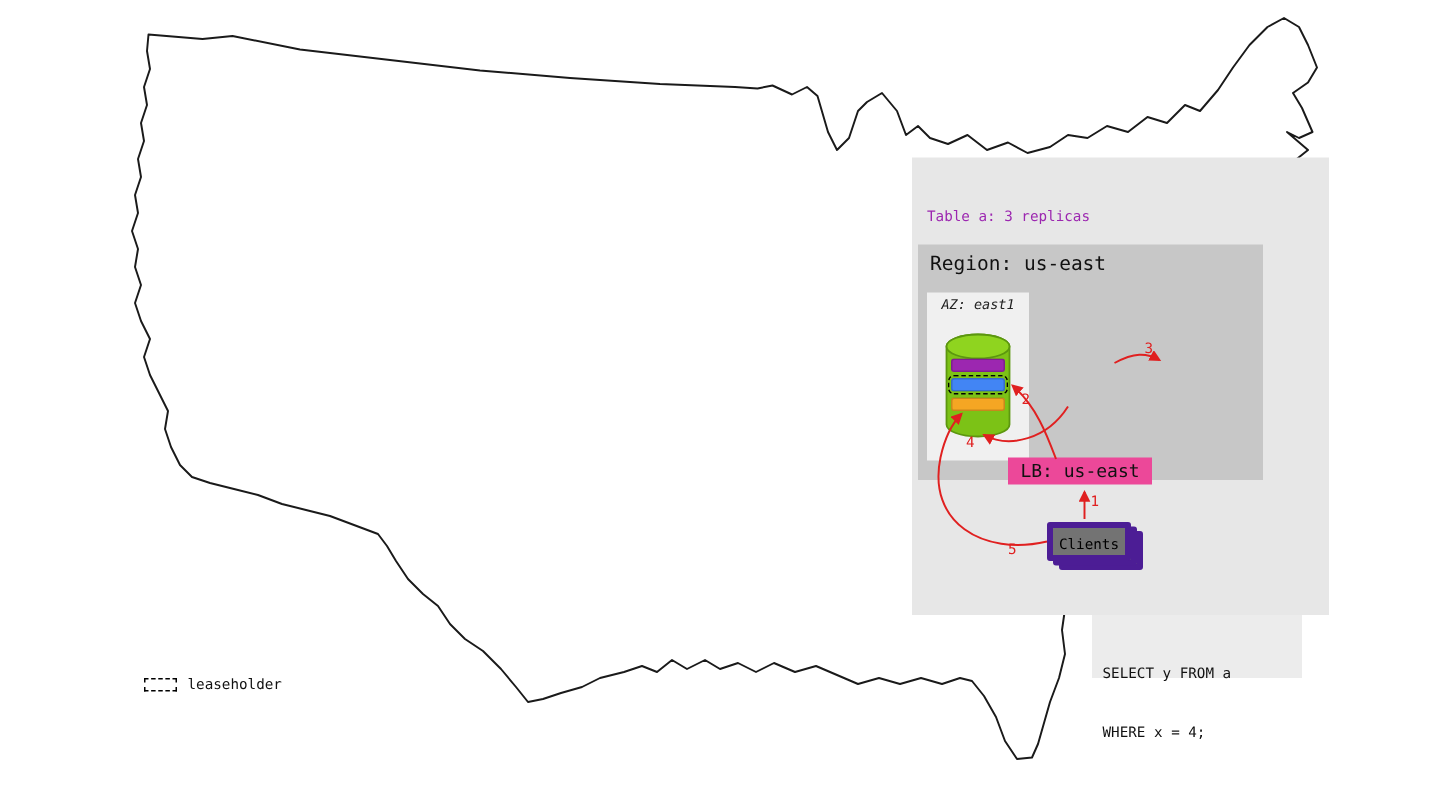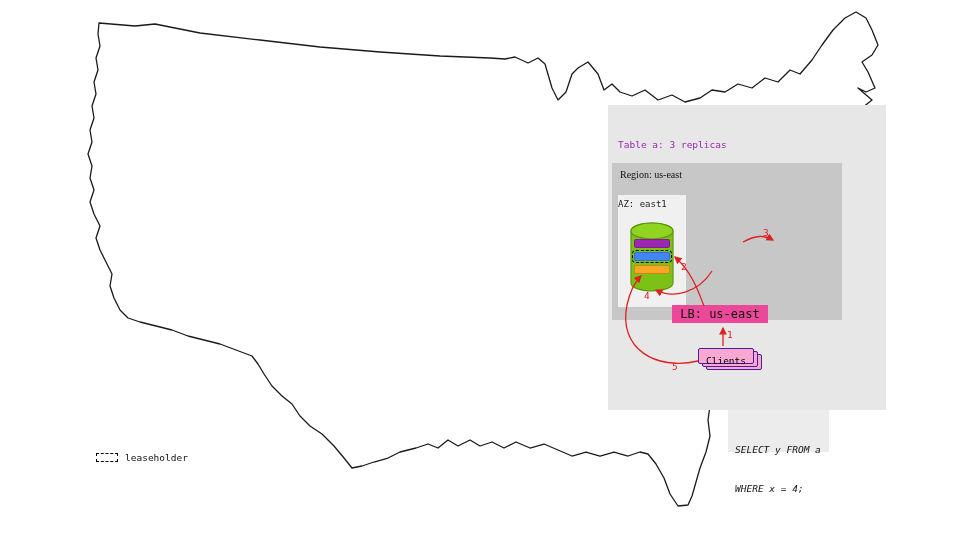--- a/index.html
+++ b/index.html
@@ -7,50 +7,50 @@
          font-family:"DejaVu Sans Mono","Liberation Mono",monospace;}
   svg.map,svg.arrows{position:absolute;left:0;top:0;}
   svg.arrows{pointer-events:none;}
 
   
   .panel{position:absolute;left:608px;top:105px;width:238px;height:305px;background:#e7e7e7;padding-left:40px;}
   .legend{position:absolute;left:10px;top:7px;font-size:9.5px;line-height:13px;white-space:pre;}
   .c-purple{color:#9c27b0}.c-blue{color:#4285f4}.c-orange{color:#f5a623}
 
   .region{position:absolute;left:4px;top:58px;width:230px;height:157px;background:#c7c7c7;}
-  .region-label{position:absolute;left:8px;top:6px;font-size:10px;color:#111;font-family:Liberation Serif, serif;}
+  .region-label{position:absolute;left:8px;top:6px;font-size:13px;color:#111;}
 
   .az{position:absolute;top:32px;width:68px;height:112px;background:#f0f0f0;}
   .az1{left:6px}.az2{left:77px}.az3{left:148px}
-  .az-label{position:absolute;top:4px;left:0;width:100%;text-align:left;font-size:9px;color:#222;}
+  .az-label{position:absolute;top:4px;left:0;width:100%;text-align:center;font-size:9px;color:#222;font-style:italic;}
   .cyl{position:absolute;left:11px;top:26px;}
 
   .bar{position:absolute;left:16px;width:36px;height:9px;border-radius:2px;box-sizing:border-box;
        border:1px solid rgba(0,0,0,.18);}
   .b-purple{background:#9c27b0;top:44px;}
   .b-blue{background:#4285f4;top:57px;}
   .b-orange{background:#f5a623;top:70px;}
   .lease{outline:1.6px dashed #000;outline-offset:1px;}
   .az2 .b-orange{left:23px;top:75px;}
 
   .lb{position:absolute;left:60px;top:142px;width:96px;height:18px;background:#ec4899;
       font-size:12px;line-height:18px;text-align:center;color:#111;}
 
   .clients{position:absolute;left:90px;top:243px;width:70px;height:38px;}
-  .layer{position:absolute;width:56px;height:16px;background:#f9a8d4;border:1px solid #4c1d95;
+  .layer{position:absolute;width:56px;height:26px;background:#737373;border:4px solid #4c1d95;
          border-radius:2px;box-sizing:border-box;}
   .l3{left:8px;top:6px}.l2{left:4px;top:3px}
   .l1{left:0;top:0;font-size:9.5px;line-height:24px;text-align:center;color:#000;}
 
   .num{position:absolute;color:#e02020;font-size:9.5px;}
   .n1{left:727px;top:329px}.n2{left:681px;top:261px}.n3{left:763px;top:227px}
   .n4{left:644px;top:290px}.n5{left:672px;top:361px}
 
-  .sql{position:absolute;left:728px;top:410px;width:101px;height:42px;background:#ececec;
-       font-size:9.5px;line-height:13px;padding:7px 0 0 7px;box-sizing:border-box;color:#111;white-space:pre;font-style:italic;}
+  .sql{position:absolute;left:728px;top:410px;width:140px;height:42px;background:#ececec;
+       font-size:9.5px;line-height:13px;padding:7px 0 0 7px;box-sizing:border-box;color:#111;white-space:pre;}
 
   .lease-legend{position:absolute;left:96px;top:451px;font-size:9.5px;color:#111;}
   .swatch{display:inline-block;width:20px;height:7px;border:1.5px dashed #000;background:#fff;
           vertical-align:middle;margin-right:7px;}
   .lease-label{vertical-align:middle;}
 </style>
 </head>
 <body>
 
 <div class="stage">

